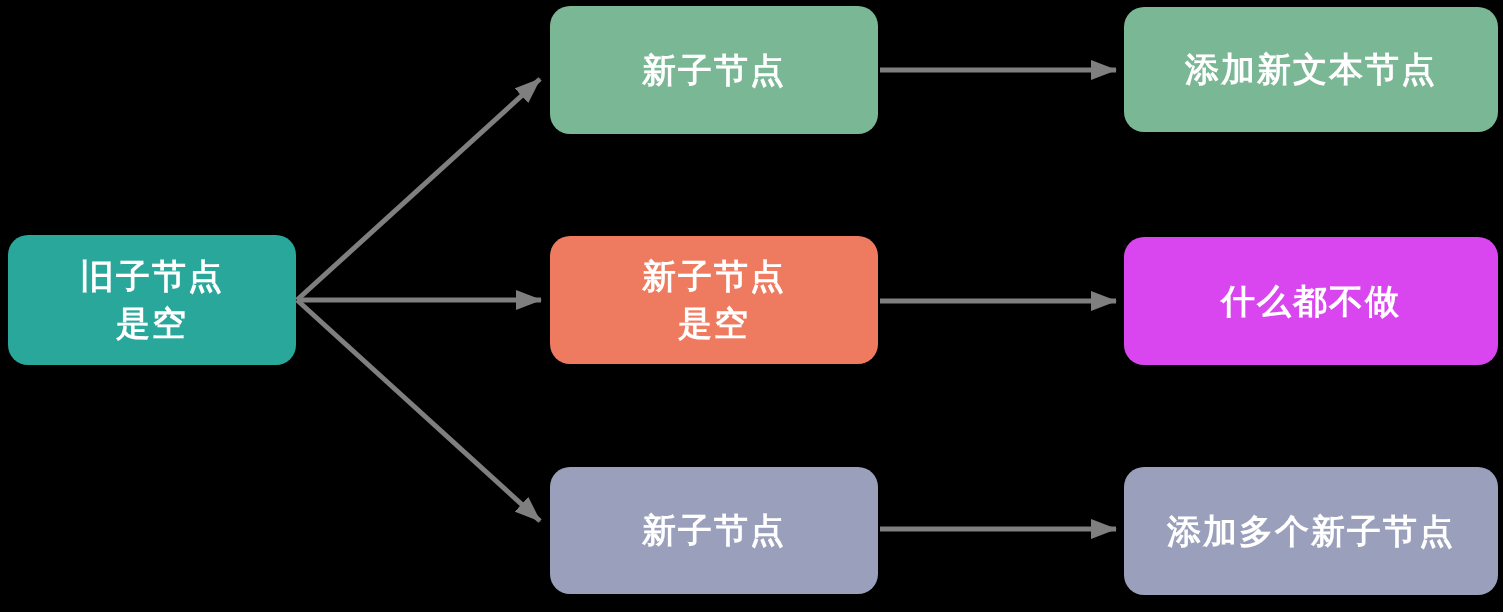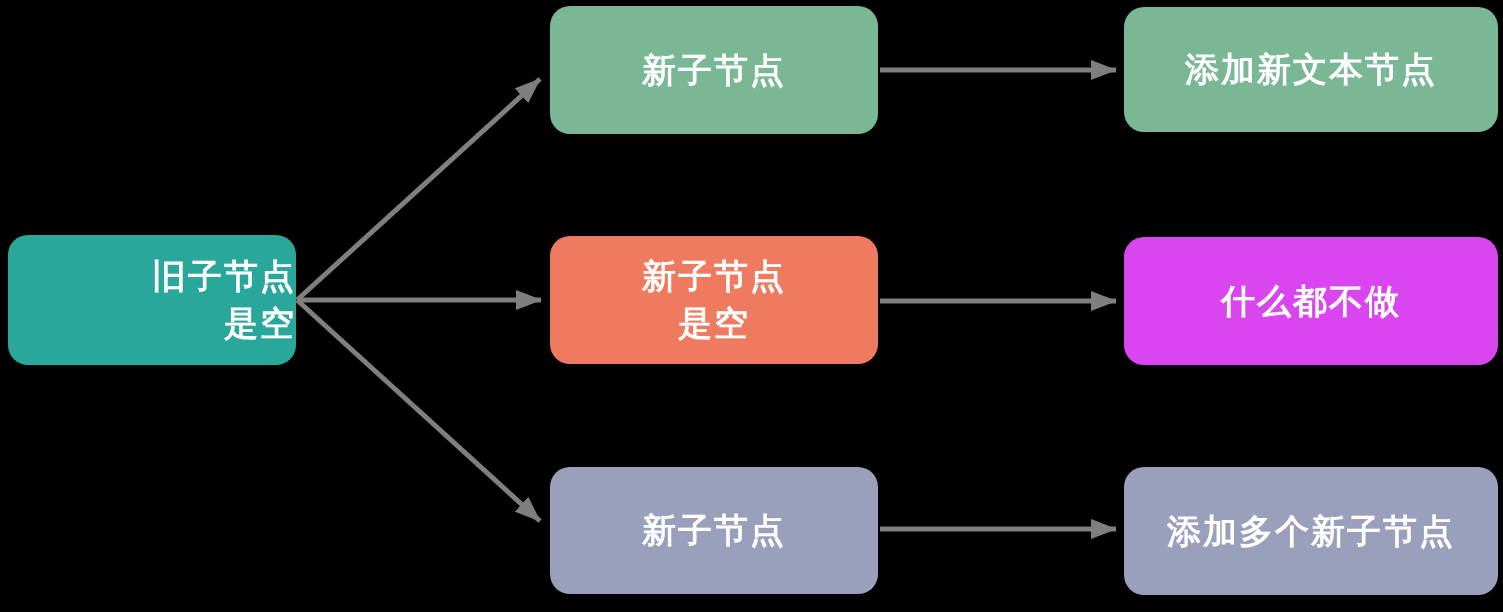--- a/index.html
+++ b/index.html
@@ -30,21 +30,21 @@
     color: #ffffff;
     font-size: 34px;
     font-weight: 700;
     letter-spacing: 2px;
     line-height: 1.38;
     text-align: center;
   }
   .node span { display: block; white-space: nowrap; }
 
   
-  #node-old        { left: 8px;    top: 235px; width: 288px; height: 130px; align-items: flex-end; }
+  #node-old        { left: 8px;    top: 235px; width: 288px; height: 130px; }
   #node-new-text   { left: 550px;  top: 6px;   width: 328px; height: 128px; }
   #node-new-empty  { left: 550px;  top: 236px; width: 328px; height: 128px; }
   #node-new-array  { left: 550px;  top: 467px; width: 328px; height: 127px; }
   #node-add-text   { left: 1124px; top: 7px;   width: 374px; height: 125px; }
   #node-do-nothing { left: 1124px; top: 237px; width: 374px; height: 128px; }
   #node-add-multi  { left: 1124px; top: 467px; width: 374px; height: 128px; }
 </style>
 </head>
 <body>
 

